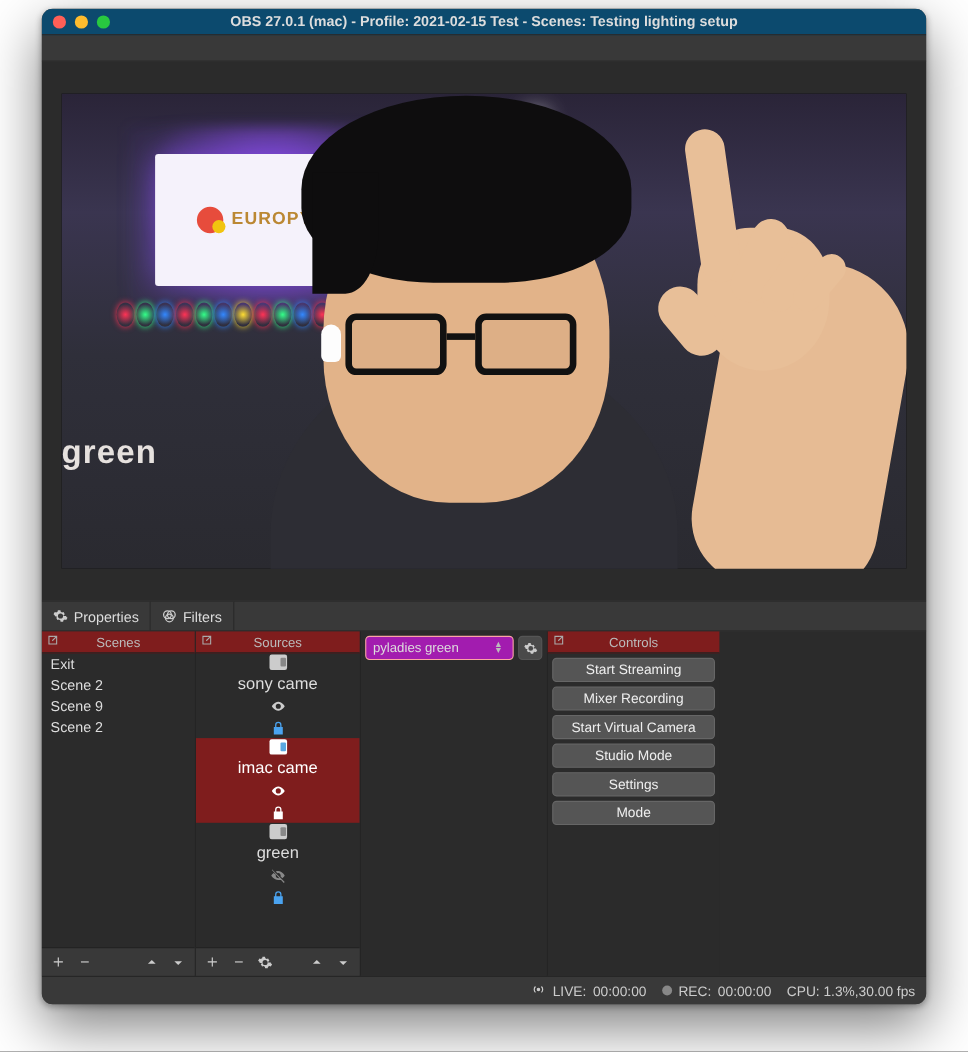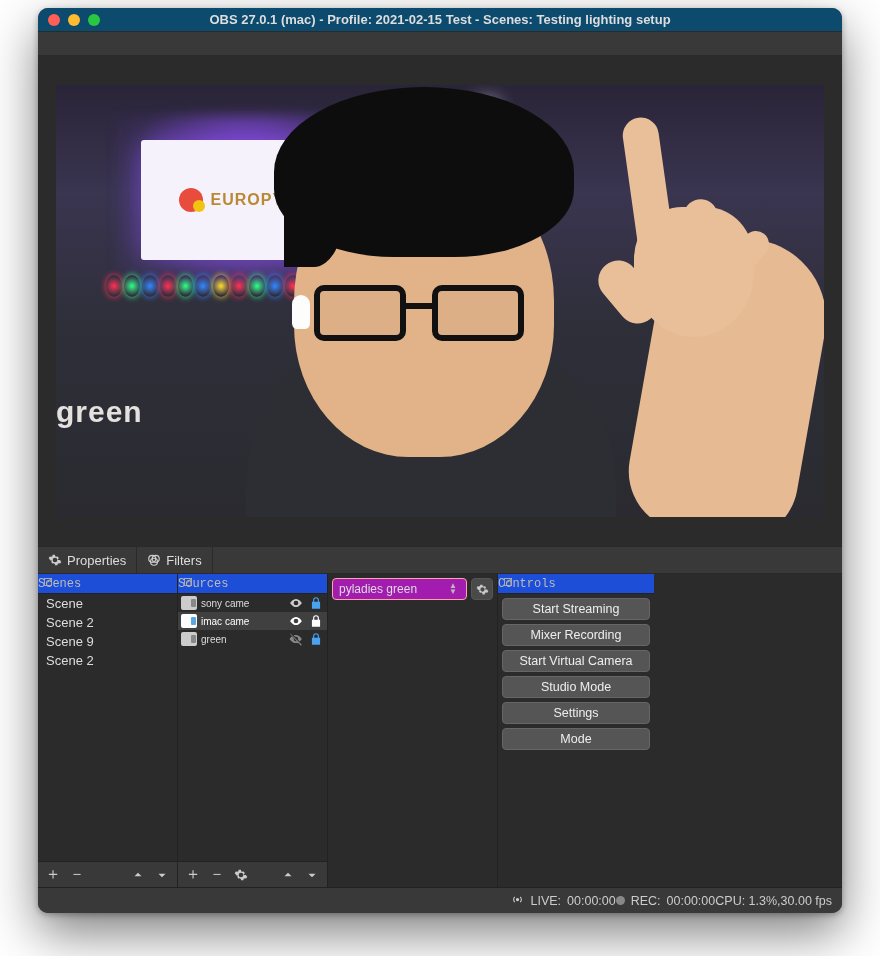--- a/index.html
+++ b/index.html
@@ -109,38 +109,38 @@
   .mid-toolbar .tbtn { padding:5px 10px; display:flex; align-items:center; gap:5px; border-right:1px solid #2a2a2a; cursor:default;}
   .mid-toolbar .tbtn svg { width:14px; height:14px; fill:#ccc;}
 
   .panels {
     flex: 1 1 auto;
     display: flex;
     background: #2b2b2b;
   }
   .panel { display:flex; flex-direction:column; border-right:1px solid #222; position:relative;}
   .panel:last-child { border-right:none;}
-  .panel-header { height:20px; background:#1d4ed8; display:flex; align-items:center; font-size:12px; color:#bbb; position:relative; border-bottom:1px solid #222;font-family:Liberation Mono, monospace;}
+  .panel-header { height:20px; background:#7f1d1d; display:flex; align-items:center; justify-content:center; font-size:12px; color:#bbb; position:relative; border-bottom:1px solid #222;}
   .panel-header .popout { position:absolute; left:4px; top:2px; width:14px; height:14px;}
   .popout svg { width:12px; height:12px; fill:#aaa; }
   .panel-body { flex:1; background:#2b2b2b; overflow:hidden;}
   .panel-footer { height:26px; background:#393939; border-top:1px solid #222; display:flex; align-items:center; padding:0 4px; gap:2px;}
   .panel-footer .spacer { flex:1; }
   .ico-btn { width:22px; height:22px; display:flex; align-items:center; justify-content:center; color:#ccc; font-size:16px;}
   .ico-btn svg { width:14px; height:14px; fill:#ccc; }
 
   .p-scenes { width:140px; }
   .p-sources { width:150px; }
   .p-mixer { flex:1; min-width:180px;}
   .p-trans { width:170px; }
   .p-controls { width:156px; }
 
   .list-item { padding:2px 8px; font-size:13px; color:#ddd; cursor:default; white-space:nowrap; overflow:hidden;}
-  .src-item { display:flex; align-items:center; padding:1px 3px; gap:4px; font-size:10px; color:#ddd;}
-  .src-item.sel { background:#404040; color:#fff;}
+  .src-item { display:flex; align-items:center; padding:1px 3px; gap:4px; font-size:15px; color:#ddd;flex-direction:column;}
+  .src-item.sel { background:#7f1d1d; color:#fff;}
   .src-item .src-ico { width:16px; height:14px; background:#ccc; border-radius:2px; position:relative;}
   .src-item .src-ico::after{content:"";position:absolute;right:1px;top:3px;width:5px;height:8px;background:#888;border-radius:1px;}
   .src-item.sel .src-ico { background:#fff;}
   .src-item.sel .src-ico::after{ background:#5aa8e0;}
   .src-item .label { flex:1; overflow:hidden; white-space:nowrap;}
   .eye, .lock { width:16px; height:16px; display:flex; align-items:center; justify-content:center;}
   .eye svg, .lock svg { width:14px; height:14px; fill:#ccc;}
   .src-item.sel .eye svg, .src-item.sel .lock svg { fill:#fff;}
   .eye.off svg { fill:#888;}
   .lock.locked svg { fill:#4aa3f0;}
@@ -150,21 +150,21 @@
   .trans-select { flex:1; height:22px; background:#a21caf; border:1px solid #fca5a5; border-radius:4px; display:flex; align-items:center; padding:0 6px; font-size:12px; color:#ddd; justify-content:space-between;}
   .stepper { width:14px; display:flex; flex-direction:column; line-height:6px; font-size:8px; color:#bbb; text-align:center;}
   .gear-btn { width:22px; height:22px; background:#4a4a4a; border:1px solid #555; border-radius:4px; display:flex; align-items:center; justify-content:center;}
   .gear-btn svg{width:13px;height:13px;fill:#ccc;}
 
   .ctrl-btn { margin:4px 4px; height:22px; background:#555; border:1px solid #666; border-radius:4px; display:flex; align-items:center; justify-content:center; font-size:12.5px; color:#eee;}
   .ctrl-btn:first-of-type { margin-top:4px;}
 
   .statusbar {
     height:26px; background:#393939; border-top:1px solid #222;
-    display:flex; align-items:center; justify-content:flex-end; padding:0 10px; 
+    display:flex; align-items:center; justify-content:flex-end; padding:0 10px; gap:14px;
     font-size:12.5px; color:#ccc;
   }
   .statusbar .sitem { display:flex; align-items:center; gap:6px;}
   .dot { width:9px; height:9px; border-radius:50%; background:#888;}
   .live-ico svg { width:13px; height:13px; fill:none; stroke:#ccc; stroke-width:2;}
 </style>
 </head>
 <body>
 
 <div class="window">
@@ -255,21 +255,21 @@
 
     <div class="panel p-scenes">
       <div class="panel-header">
         <span class="popout"><svg viewBox="0 0 24 24">
               <path d="M4 4h10v2H6v12h12v-8h2v10H4z"></path>
               <path d="M14 4h6v6h-2V7.4l-6.3 6.3-1.4-1.4L16.6 6H14z"></path>
             </svg></span>
         <span>Scenes</span>
       </div>
       <div class="panel-body" id="scenes-list">
-          <div class="list-item">Scene</div>
+          <div class="list-item">Exit</div>
           <div class="list-item">Scene 2</div>
           <div class="list-item">Scene 9</div>
           <div class="list-item">Scene 2</div>
         </div>
       <div class="panel-footer">
         <div class="ico-btn">＋</div>
         <div class="ico-btn">－</div>
         <div class="spacer"></div>
         <div class="ico-btn">
             <svg viewBox="0 0 24 24">

